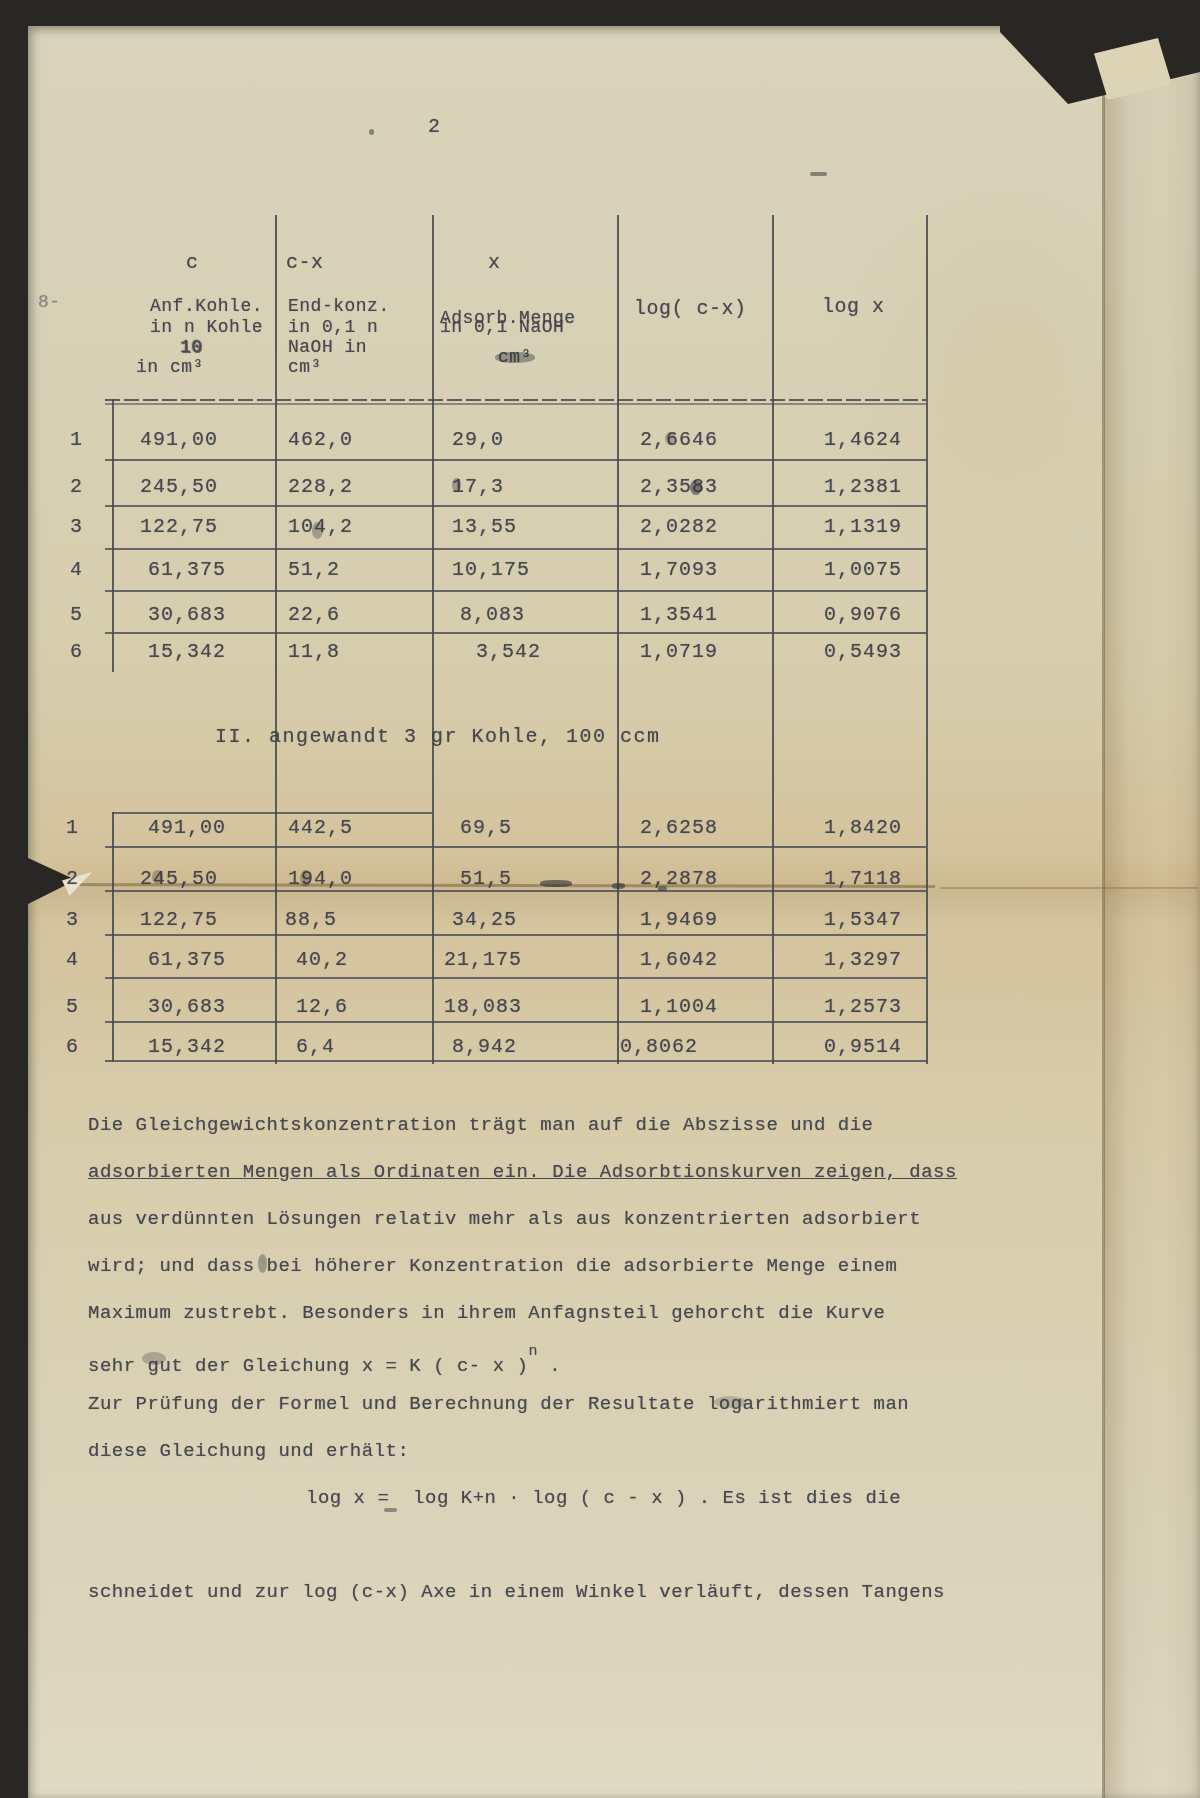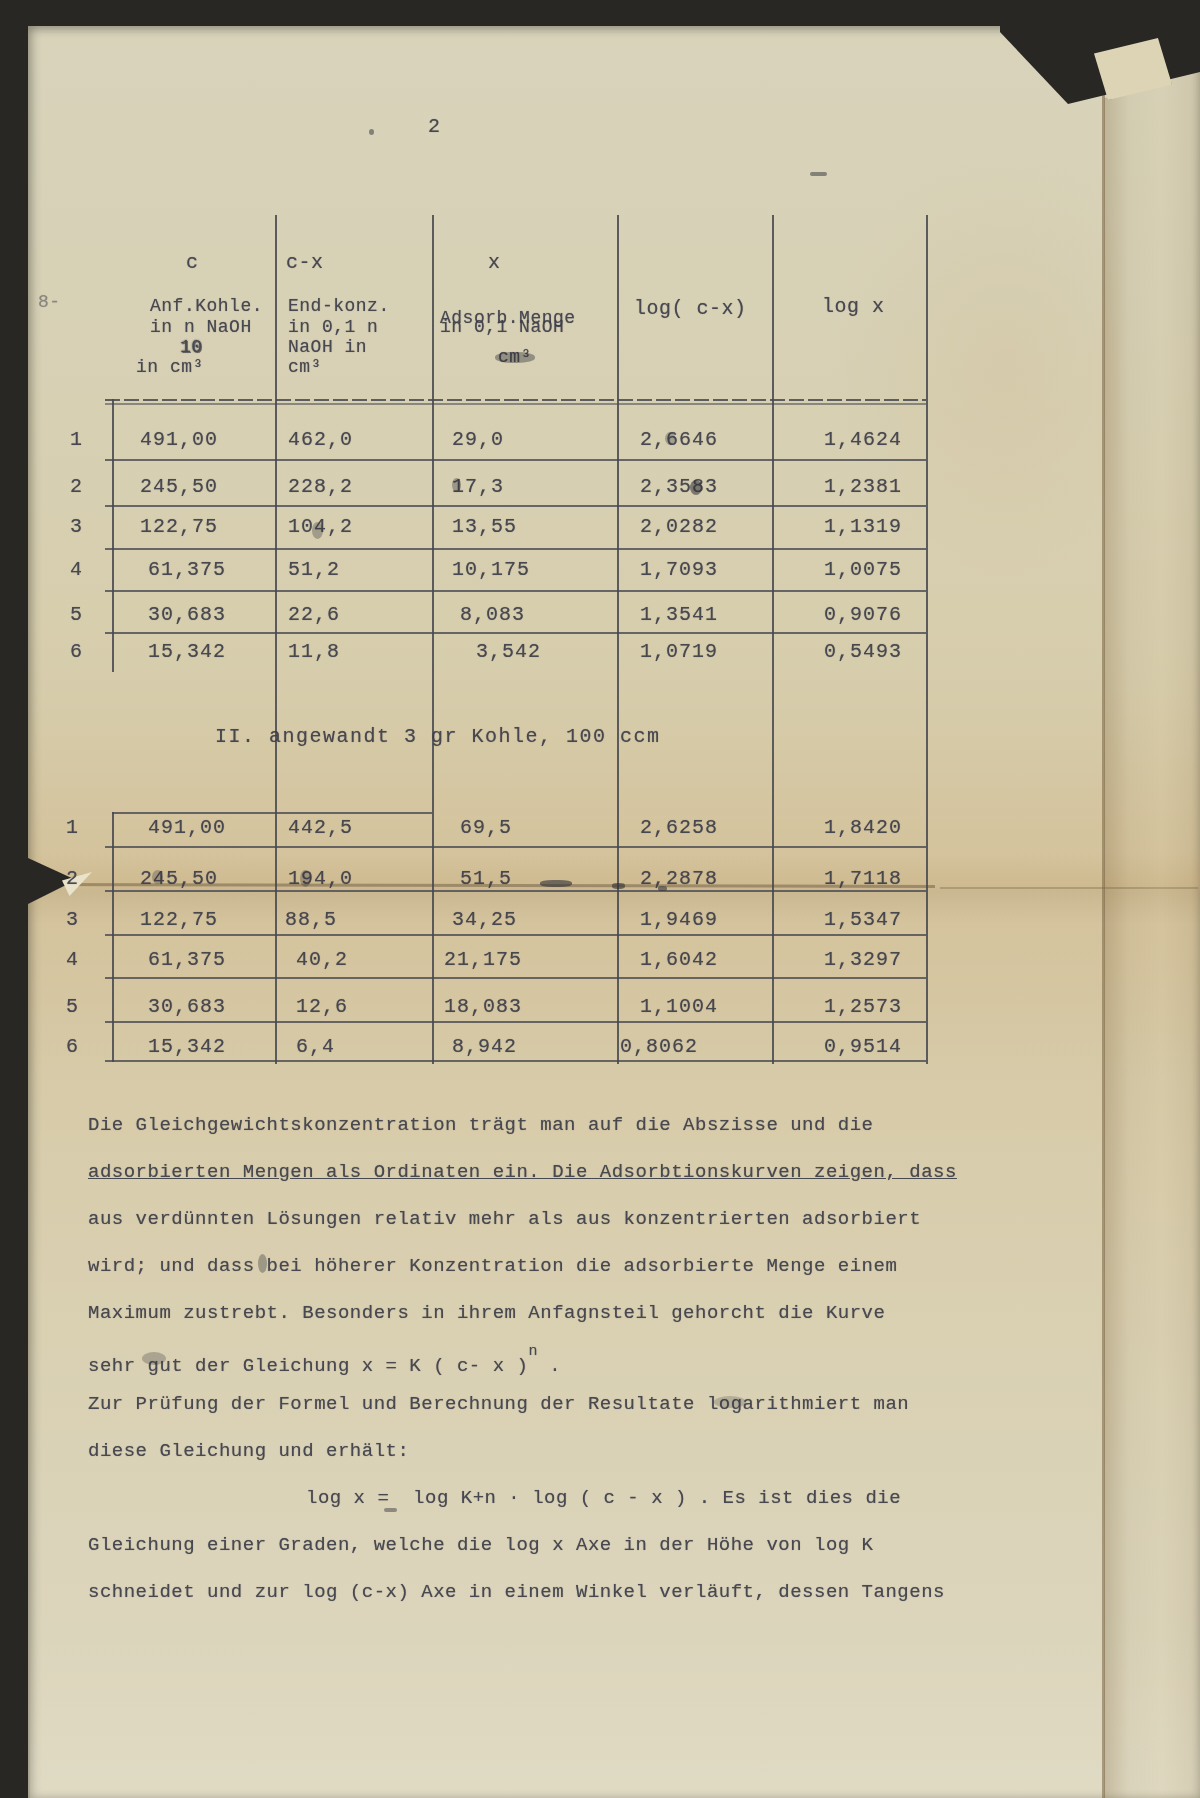--- a/index.html
+++ b/index.html
@@ -58,21 +58,21 @@
   <div class="vline" style="left:617px;top:215px;height:849px;"></div>
   <div class="vline" style="left:772px;top:215px;height:849px;"></div>
   <div class="vline" style="left:926px;top:215px;height:849px;"></div>
   <div class="vline" style="left:112px;top:399px;height:273px;"></div>
   <div class="vline" style="left:112px;top:812px;height:250px;"></div>
 
   <span class="t s20" style="left:186px;top:252px;">c</span>
   <span class="t s20" style="left:286px;top:252px;">c-x</span>
   <span class="t s20" style="left:488px;top:252px;">x</span>
   <span class="t s18" style="left:150px;top:296px;">Anf.Kohle.</span>
-  <span class="t s18" style="left:150px;top:317px;">in n NaOH</span>
+  <span class="t s18" style="left:150px;top:317px;">in n Kohle</span>
   <span class="t s18" style="left:180px;top:337px;text-shadow:0 0 2px rgba(50,51,62,0.9),1px 1px 0 rgba(50,51,62,0.7);">10</span>
   <span class="t s18" style="left:136px;top:357px;">in cm³</span>
   <span class="t s18" style="left:288px;top:296px;">End-konz.</span>
   <span class="t s18" style="left:288px;top:317px;">in 0,1 n</span>
   <span class="t s18" style="left:288px;top:337px;">NaOH in</span>
   <span class="t s18" style="left:288px;top:357px;">cm³</span>
   <span class="t s18" style="left:440px;top:308px;">Adsorb.Menge</span>
   <span class="t s18" style="left:440px;top:317px;">in 0,1 NaOH</span>
   <span class="t s18" style="left:498px;top:347px;">cm³</span>
   <span class="t s20" style="left:634px;top:298px;">log( c-x)</span>
@@ -198,21 +198,20 @@
 
   <span class="t s19" style="left:88px;top:1115px;">Die Gleichgewichtskonzentration trägt man auf die Abszisse und die</span>
   <span class="t s19" style="left:88px;top:1162px;text-decoration:underline;">adsorbierten Mengen als Ordinaten ein. Die Adsorbtionskurven zeigen, dass</span>
   <span class="t s19" style="left:88px;top:1209px;">aus verdünnten Lösungen relativ mehr als aus konzentrierten adsorbiert</span>
   <span class="t s19" style="left:88px;top:1256px;">wird; und dass bei höherer Konzentration die adsorbierte Menge einem</span>
   <span class="t s19" style="left:88px;top:1303px;">Maximum zustrebt. Besonders in ihrem Anfagnsteil gehorcht die Kurve</span>
   <span class="t s19" style="left:88px;top:1350px;"><span>sehr gut der Gleichung x = K ( c- x )</span><sup class="fn">n</sup><span> .</span></span>
   <span class="t s19" style="left:88px;top:1394px;">Zur Prüfung der Formel und Berechnung der Resultate logarithmiert man</span>
   <span class="t s19" style="left:88px;top:1441px;">diese Gleichung und erhält:</span>
   <span class="t s19" style="left:306px;top:1488px;">log x =  log K+n · log ( c - x ) . Es ist dies die</span>
-  <span class="t s19" style="left:88px;top:1535px;">Gleichung einer Graden, welche die log x Axe in der Höhe von log K</span>
   <span class="t s19" style="left:88px;top:1582px;">schneidet und zur log (c-x) Axe in einem Winkel verläuft, dessen Tangens</span>
 
   <div class="blob" style="left:690px;top:480px;width:12px;height:15px;opacity:.55;"></div>
   <div class="blob" style="left:665px;top:432px;width:10px;height:13px;opacity:.3;"></div>
   <div class="blob" style="left:312px;top:522px;width:11px;height:17px;opacity:.32;"></div>
   <div class="blob" style="left:300px;top:870px;width:11px;height:17px;opacity:.3;"></div>
   <div class="blob" style="left:152px;top:870px;width:11px;height:14px;opacity:.28;"></div>
   <div class="blob" style="left:452px;top:478px;width:9px;height:14px;opacity:.35;"></div>
   <div class="blob" style="left:258px;top:1254px;width:9px;height:19px;opacity:.35;"></div>
   <div class="blob" style="left:142px;top:1352px;width:24px;height:13px;opacity:.28;"></div>

